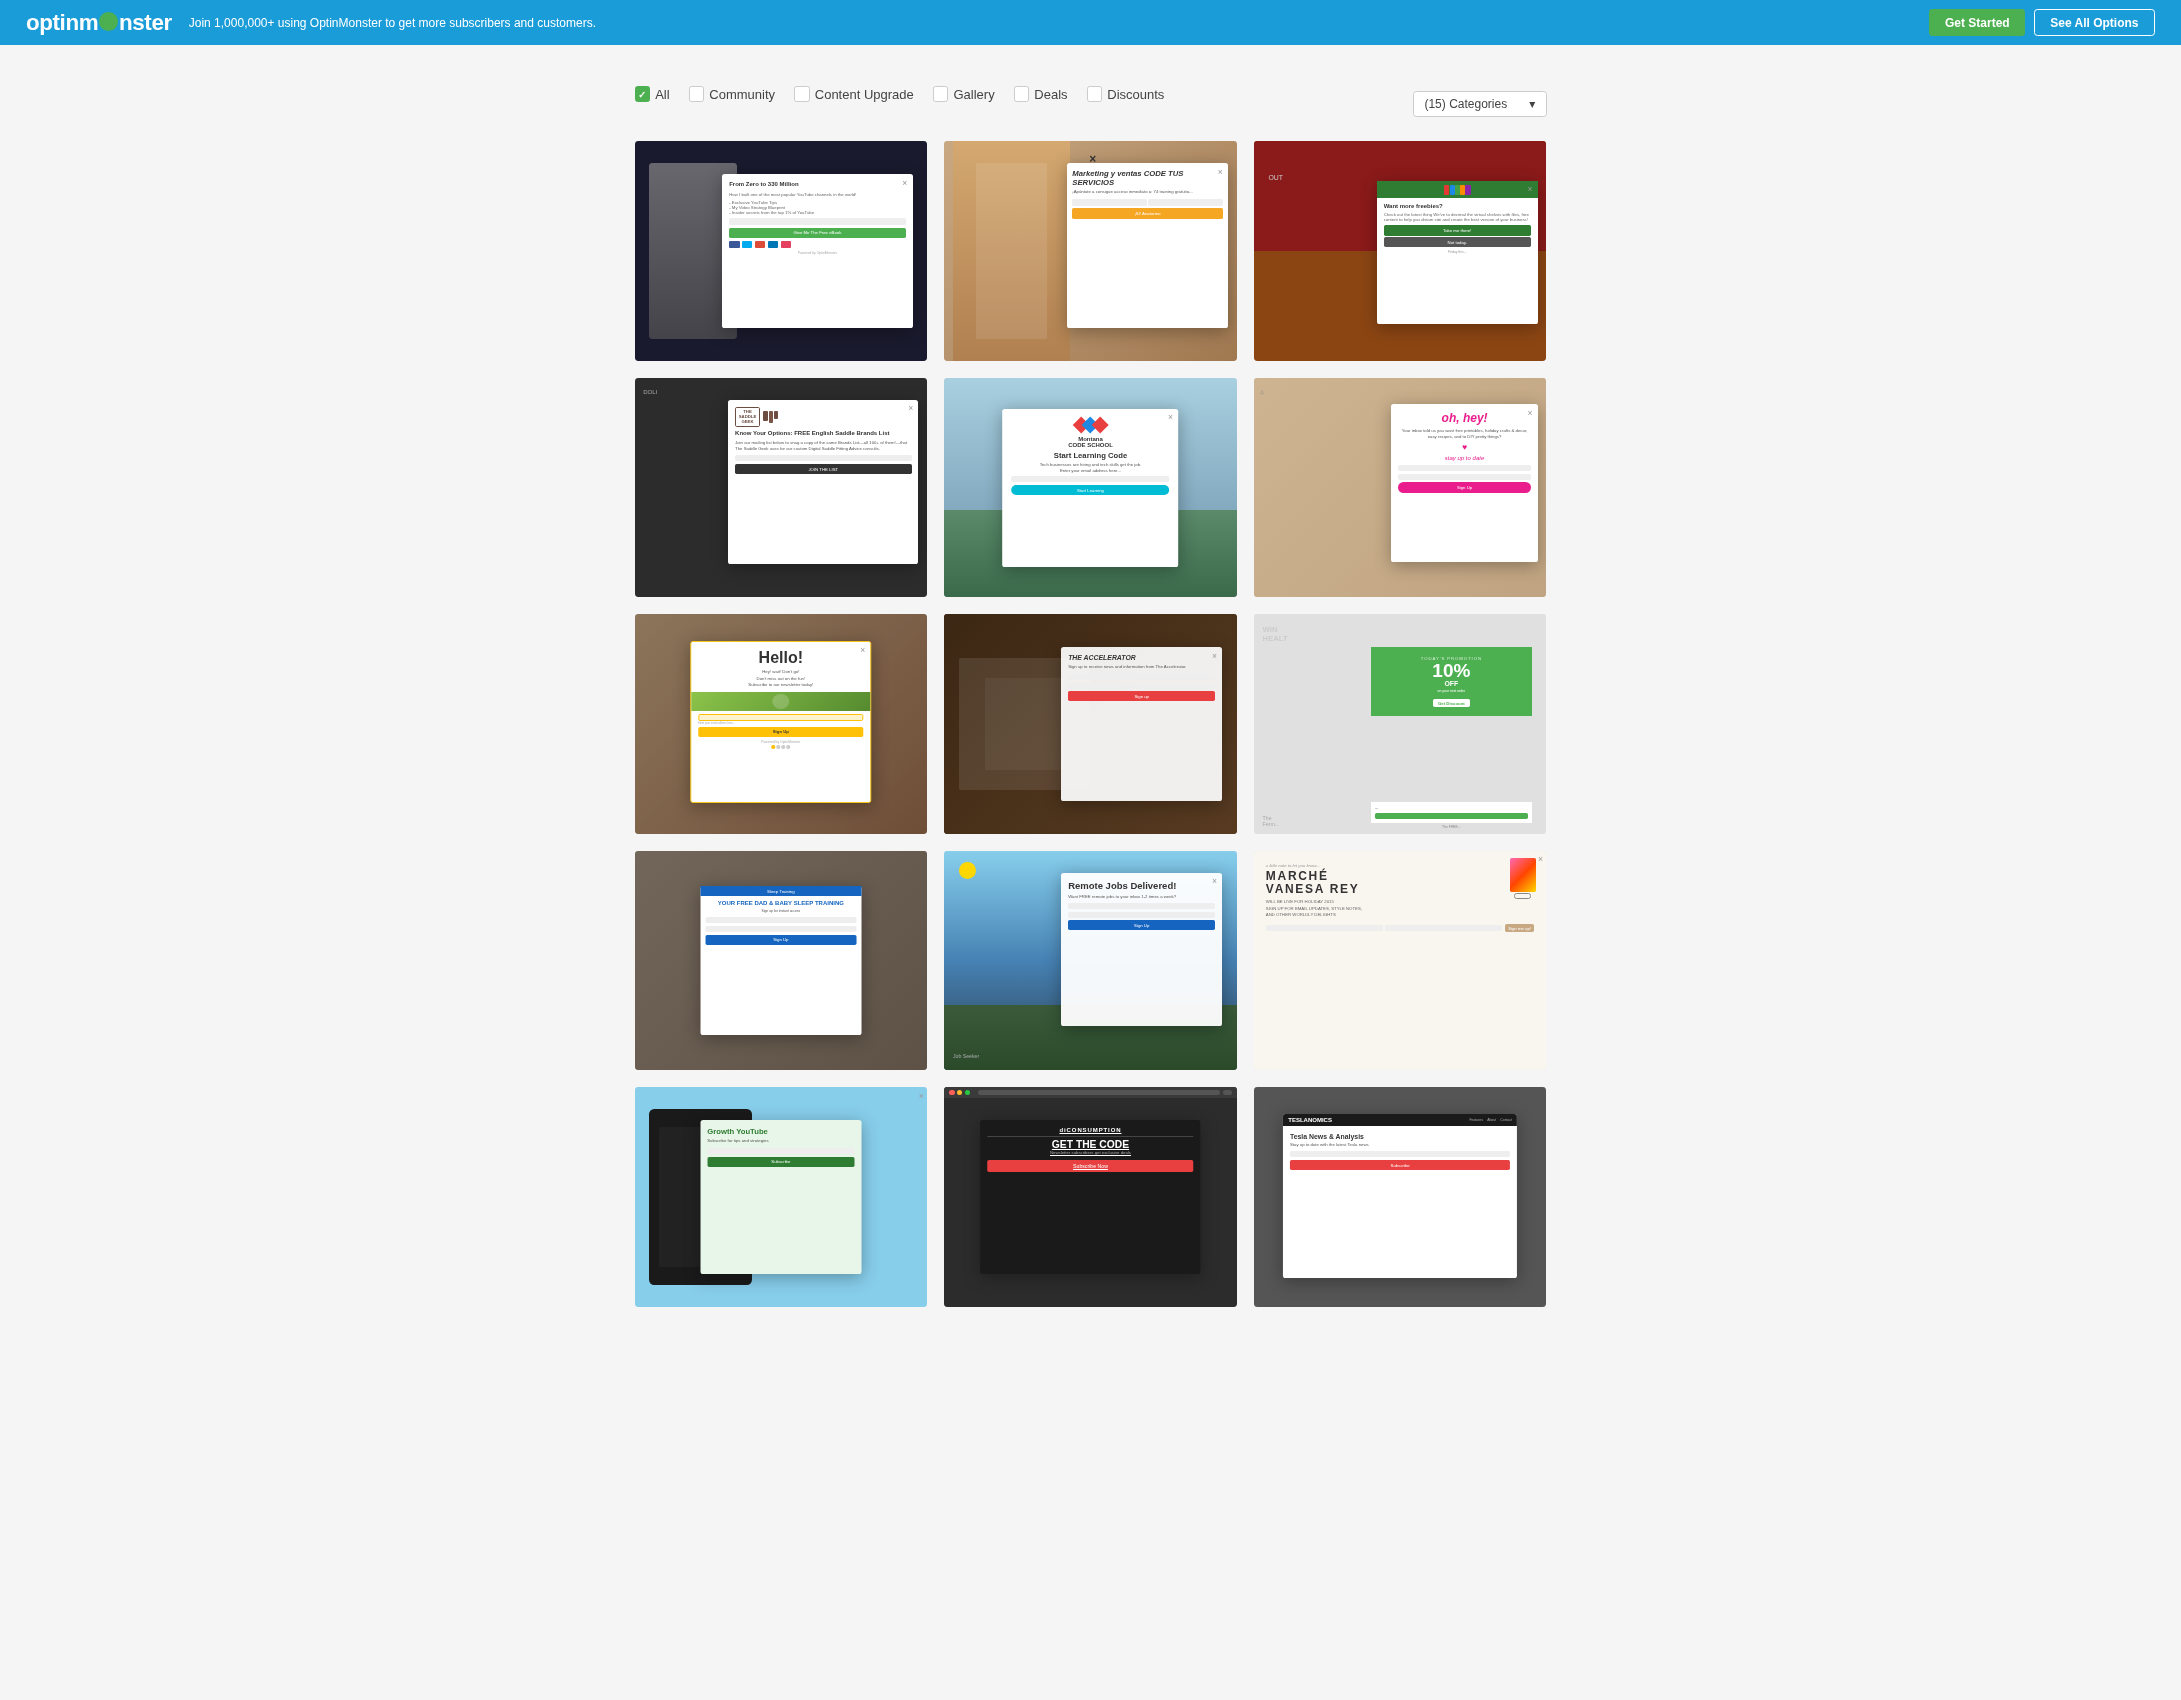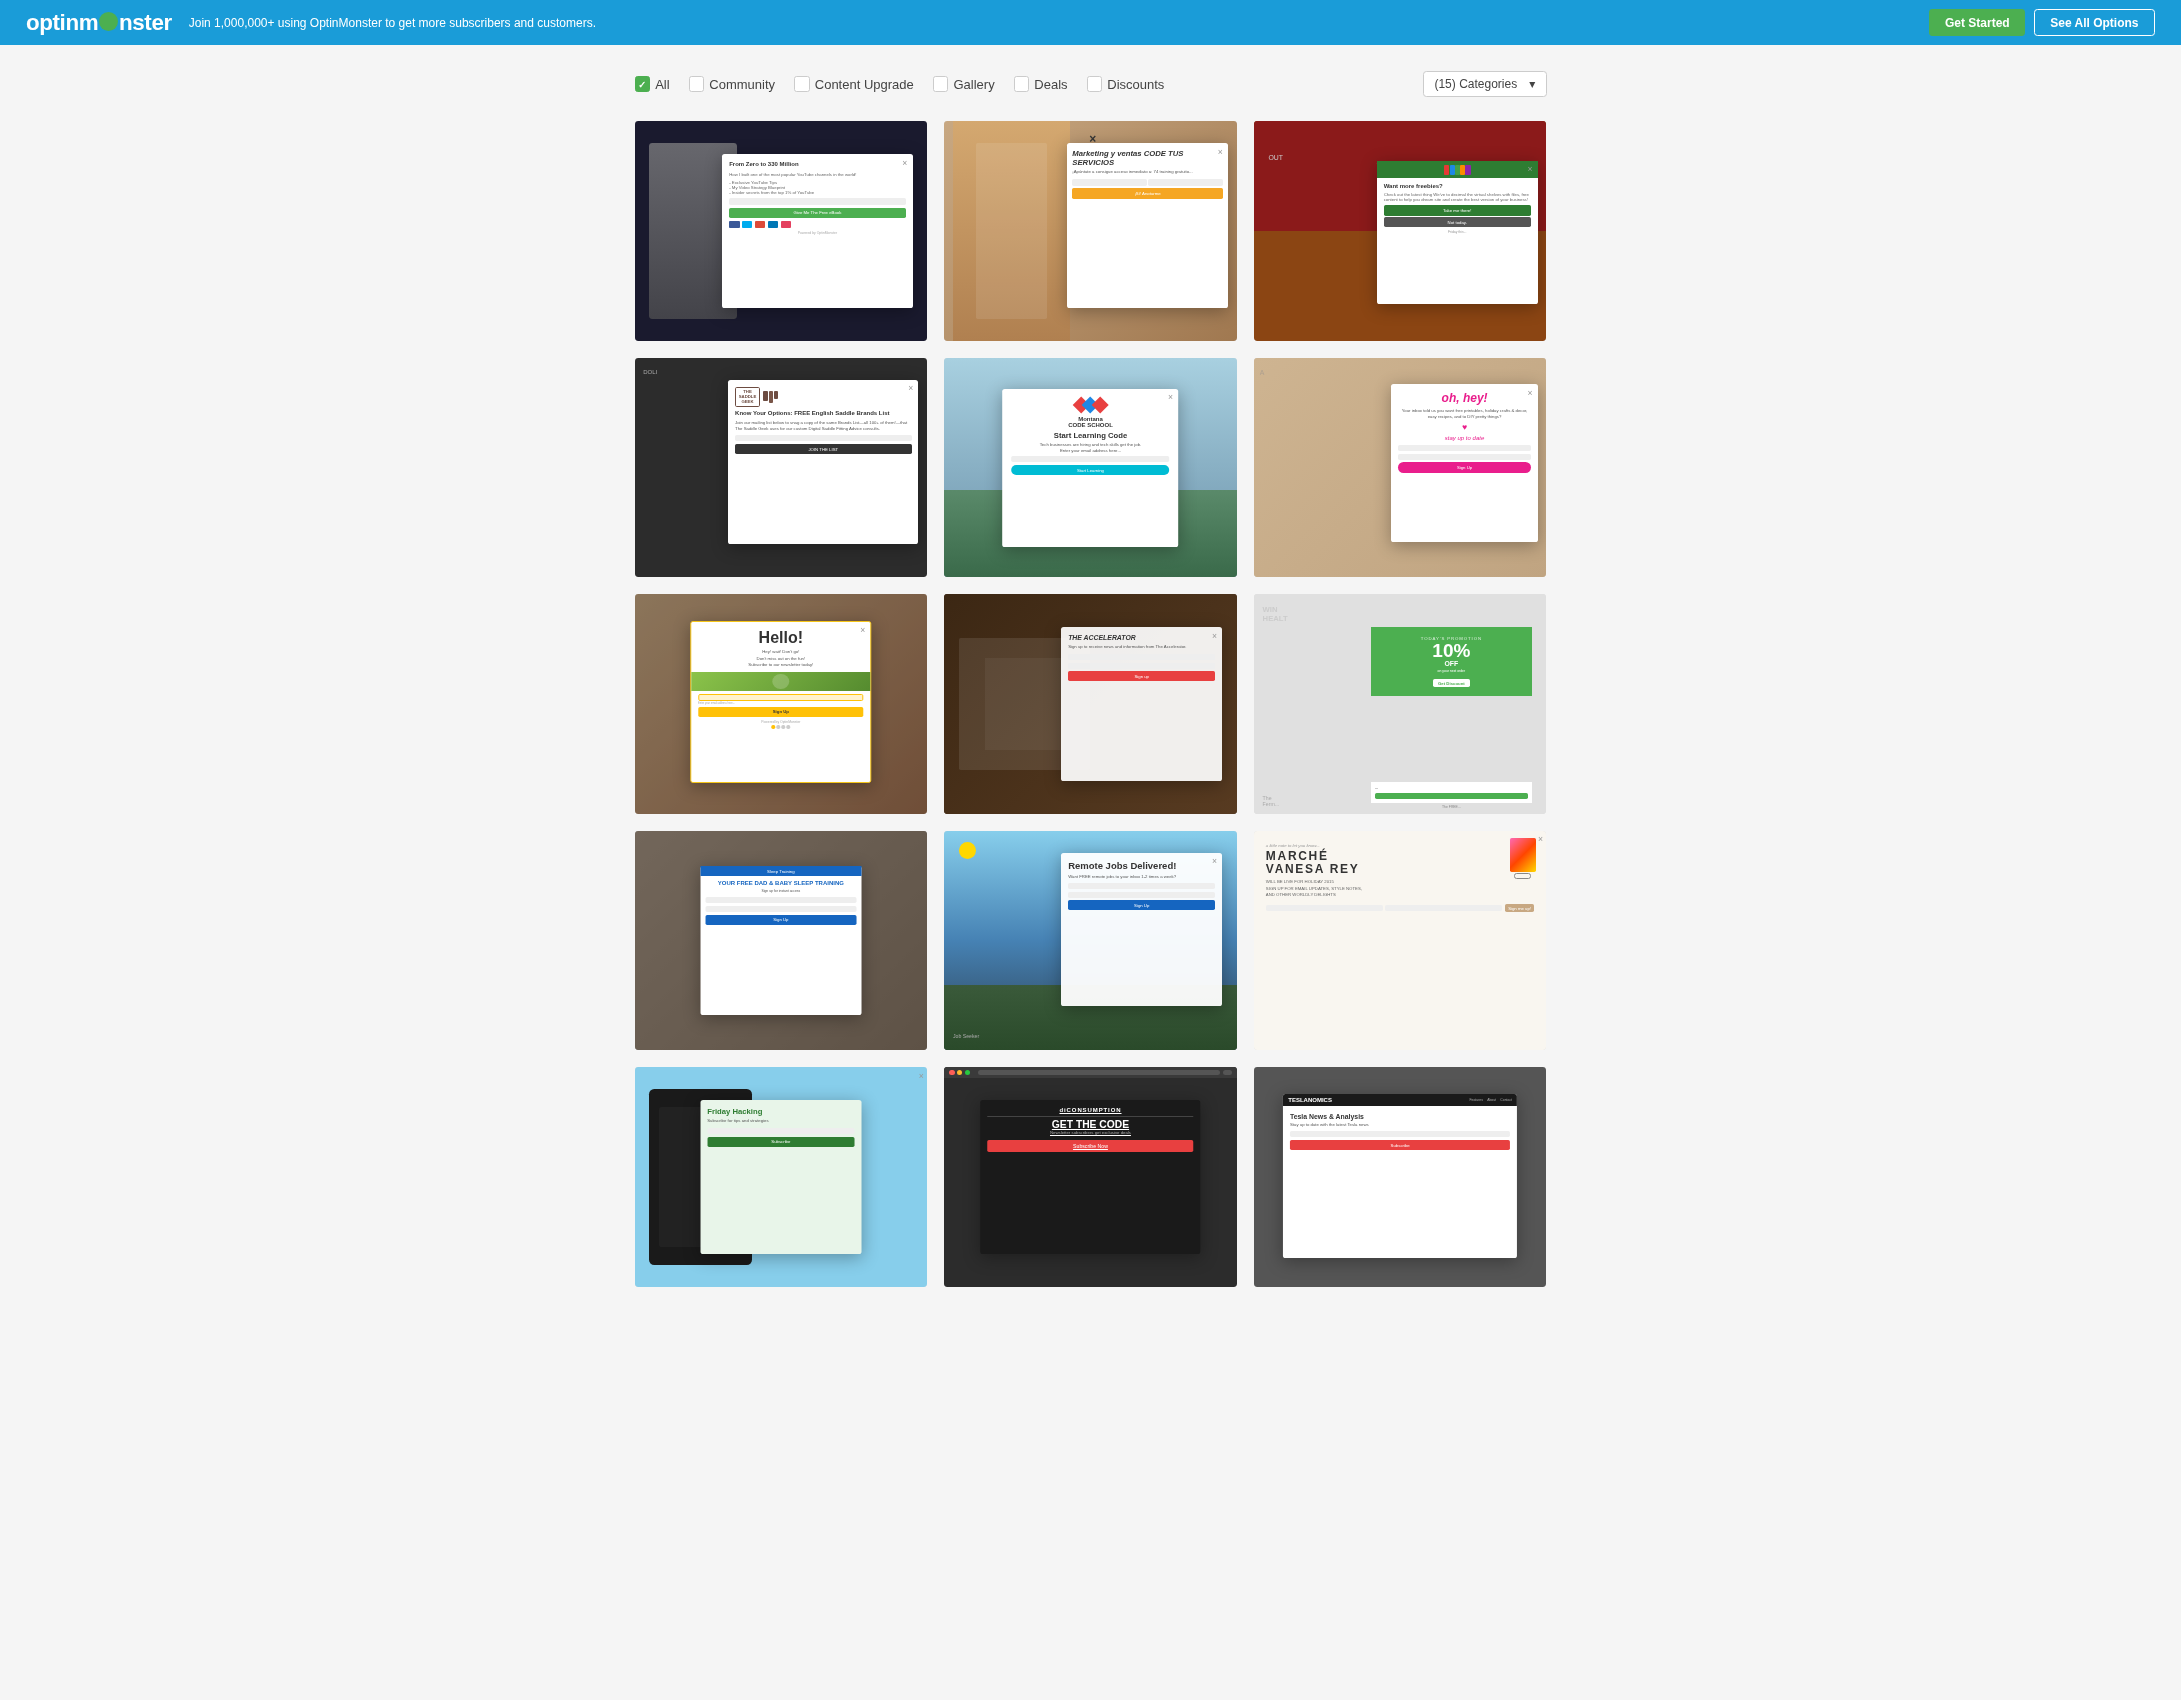--- a/index.html
+++ b/index.html
@@ -106,21 +106,22 @@
       margin-left: auto;
       display: flex;
       align-items: center;
       border: 0.9px solid #ccc;
       border-radius: 3.4px;
       padding: 5.2px 10.3px;
       background: white;
       cursor: pointer;
       font-size: 12px;
       color: #444;
-      gap: 12px;
+      gap: 22px;
+      margin-top: 20px;
     }
 
     
     .gallery-grid {
       display: grid;
       grid-template-columns: repeat(3, 1fr);
       gap: 17px;
     }
 
     .gallery-item {
@@ -635,21 +636,21 @@
 
     <div class="gallery-item">
       <div class="popup-mockup">
         <div class="pm-bg" style="background:#87ceeb;"></div>
 
         <div style="position:absolute;left:5%;top:10%;width:35%;height:80%;background:#1a1a1a;border-radius:5.2px;display:flex;align-items:center;justify-content:center;">
           <div style="width:80%;height:80%;background:#222;border-radius:2.6px;"></div>
         </div>
         <span class="close-x" style="top:3.4px;right:3.4px;">×</span>
         <div class="pm-overlay pm13-overlay" style="position:absolute;">
-          <div style="font-size:7.7px;font-weight:bold;color:#2e7d32;">Friday Hacking</div>
+          <div style="font-size:7.7px;font-weight:bold;color:#2e7d32;">Growth YouTube</div>
           <div style="font-size:4.3px;color:#555;margin-top:1.7px;">Subscribe for tips and strategies</div>
           <div style="background:#eee;height:6px;margin-top:5.2px;border-radius:1.7px;"></div>
           <div style="background:#2e7d32;color:white;text-align:center;font-size:4.3px;padding:2.6px;margin-top:2.6px;border-radius:1.7px;">Subscribe</div>
         </div>
       </div>
     </div>
 
     <div class="gallery-item">
       <div class="popup-mockup">
         <div class="pm-bg" style="background:#2c2c2c;"></div>

